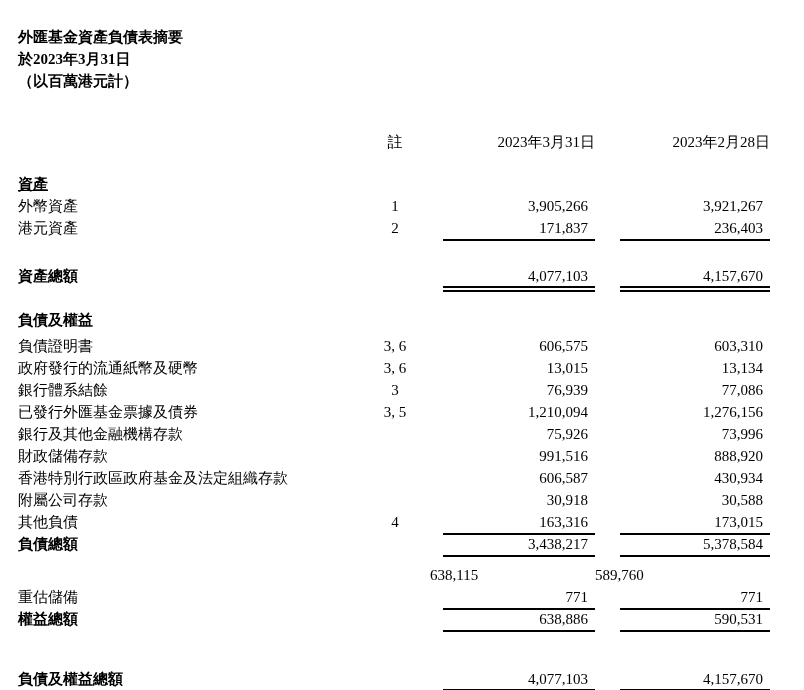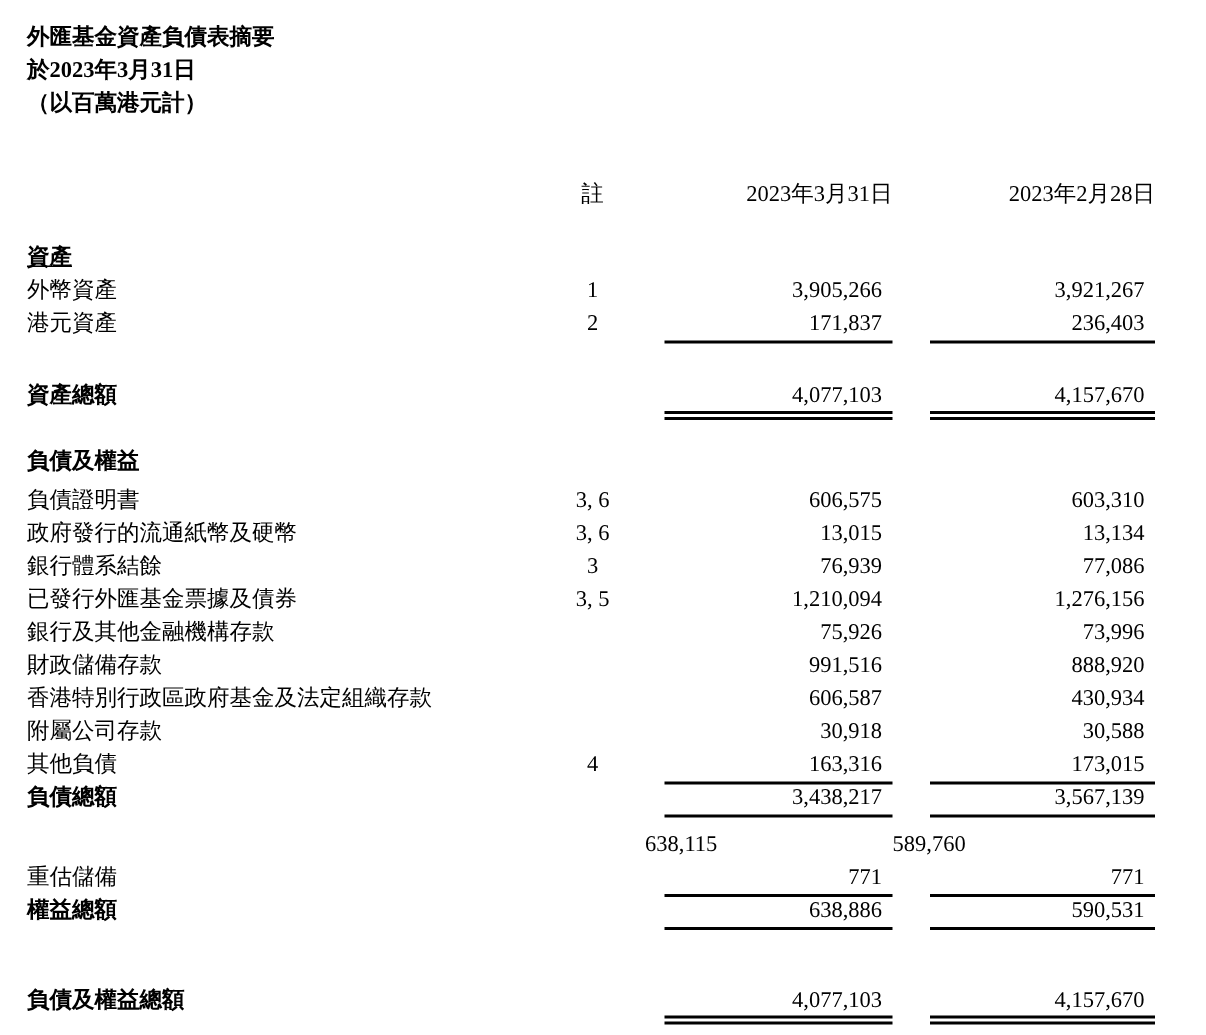--- a/index.html
+++ b/index.html
@@ -11,21 +11,21 @@
     width: 804px;
     height: 690px;
     font-family: "Liberation Serif", "DejaVu Serif", serif;
     color: #000000;
     overflow: hidden;
   }
   .page {
     box-sizing: border-box;
     width: 804px;
     height: 690px;
-    padding: 14px 34px 0 18px;
+    padding: 26px 34px 0 18px;
   }
   .title-block {
     margin-bottom: 39px;
   }
   .title-line {
     font-size: 15px;
     line-height: 22px;
     font-weight: bold;
     white-space: nowrap;
   }
@@ -209,21 +209,21 @@
       <div></div>
     <div class="val">173,015</div>
   </div>
 
   <div class="row bold u1">
     <div class="label">負債總額</div>
     <div class="note"></div>
       <div></div>
     <div class="val">3,438,217</div>
       <div></div>
-    <div class="val">3,567,139</div>
+    <div class="val">5,378,584</div>
   </div>
 
   <div class="row mt9">
     <div class="note"></div>
       <div></div>
     <div class="val">638,115</div>
       <div></div>
     <div class="val">589,760</div>
   </div>
 

